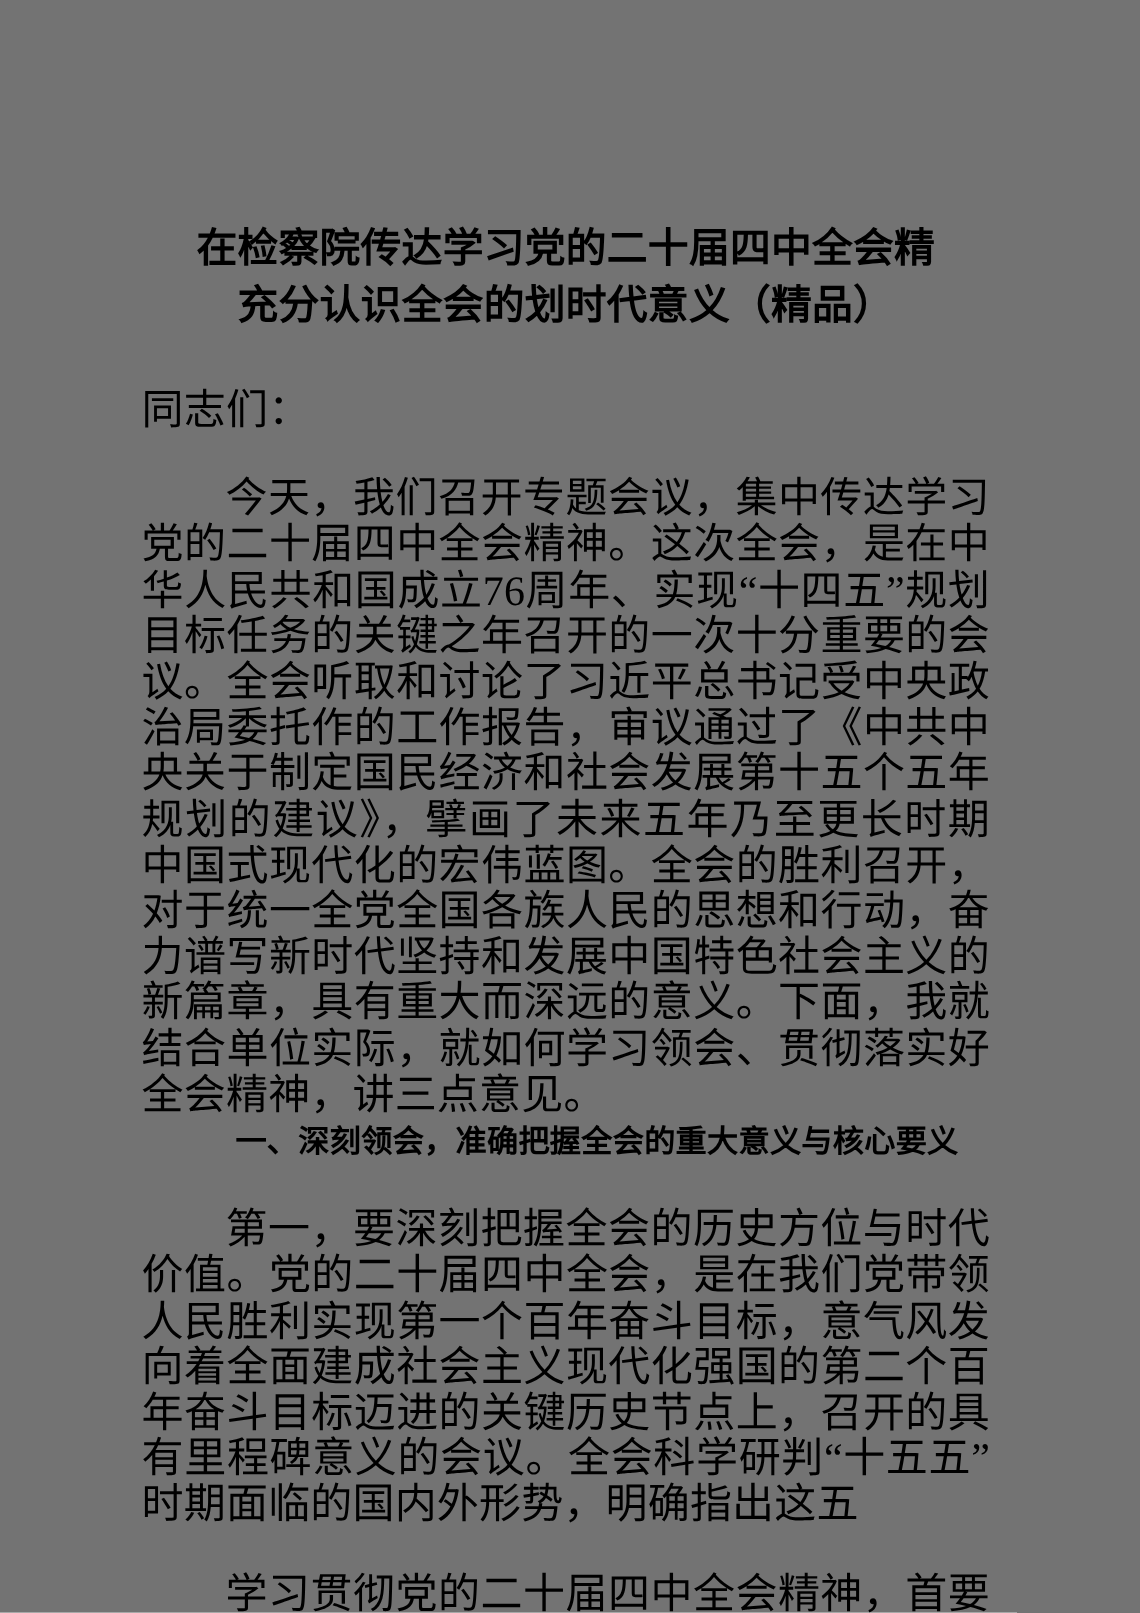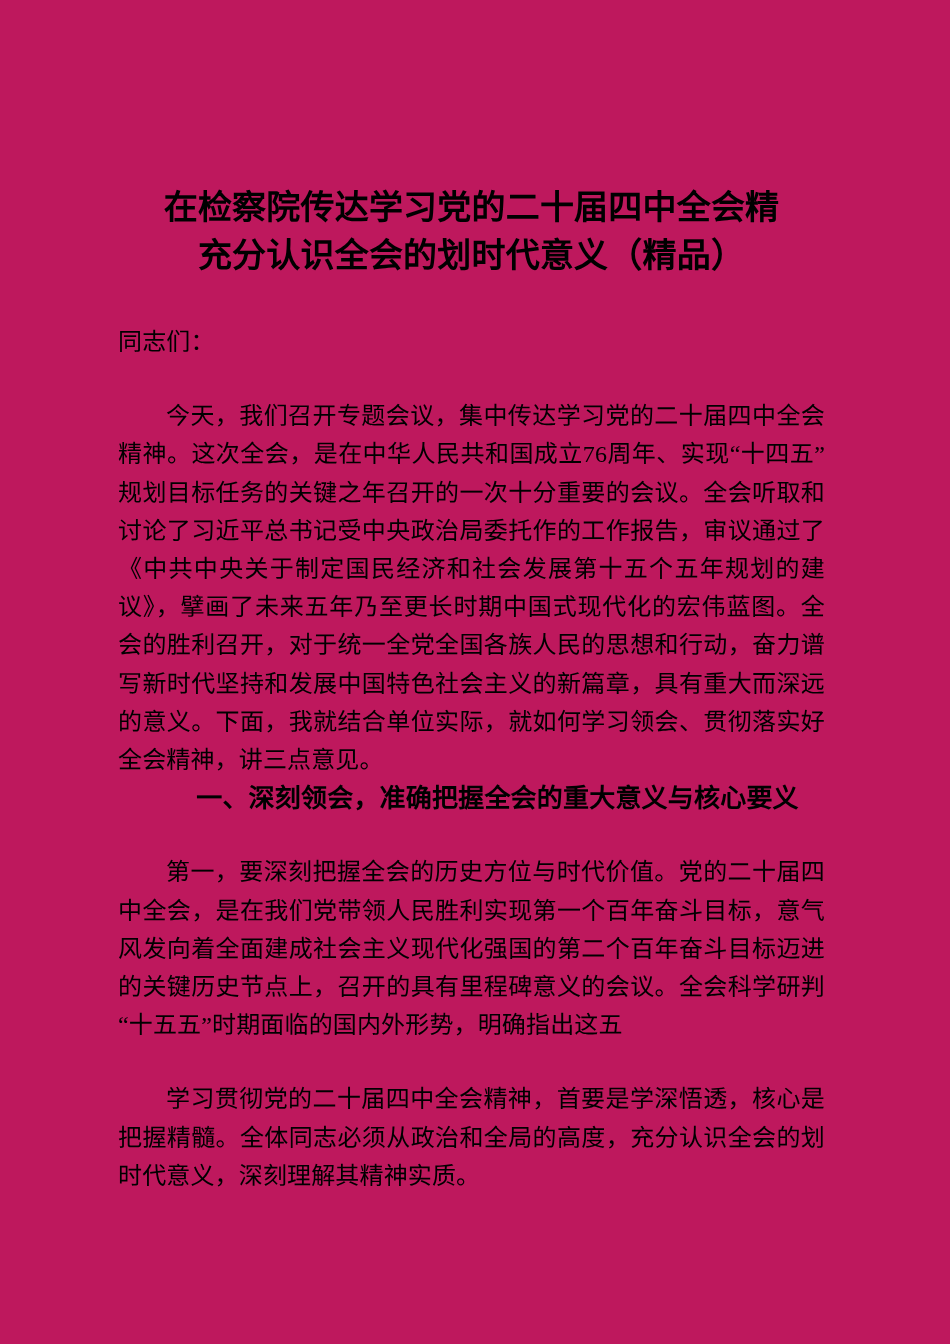--- a/index.html
+++ b/index.html
@@ -14,21 +14,21 @@
     overflow: hidden;
     font-family: "Liberation Serif", "DejaVu Serif", serif;
     color: #000000;
     -webkit-font-smoothing: antialiased;
   }
 
   .page {
     position: relative;
     width: 950px;
     height: 1344px;
-    background: #be185d;
+    background: #737373;
     box-sizing: border-box;
   }
 
   .content {
     position: absolute;
     left: 118px;
     top: 0;
     width: 707px;
   }
 
@@ -42,21 +42,21 @@
     line-height: 48px;
     text-align: center;
     letter-spacing: 0.2px;
     color: #000000;
   }
 
   
   .para {
     margin: 0;
     font-family: "Liberation Serif", "DejaVu Serif", serif;
-    font-size: 24px;
+    font-size: 35px;
     line-height: 38.2px;
     text-align: justify;
     text-justify: inter-character;
     text-align-last: left;
     color: #000000;
     letter-spacing: 0.15px;
   }
 
   .para.salutation {
     margin-top: 44px;

